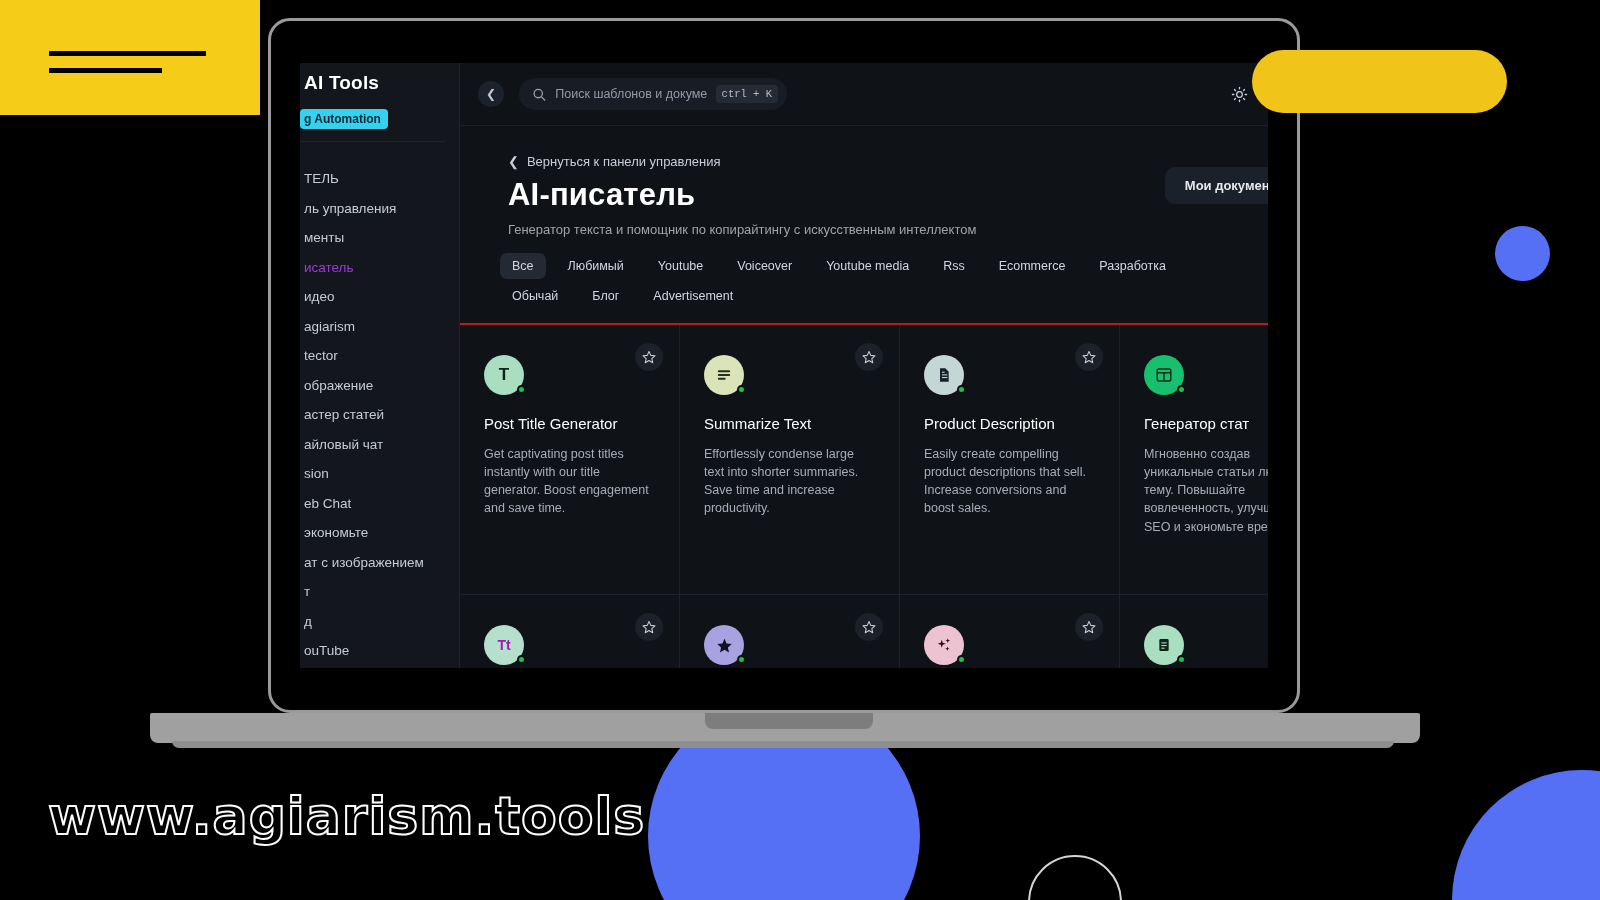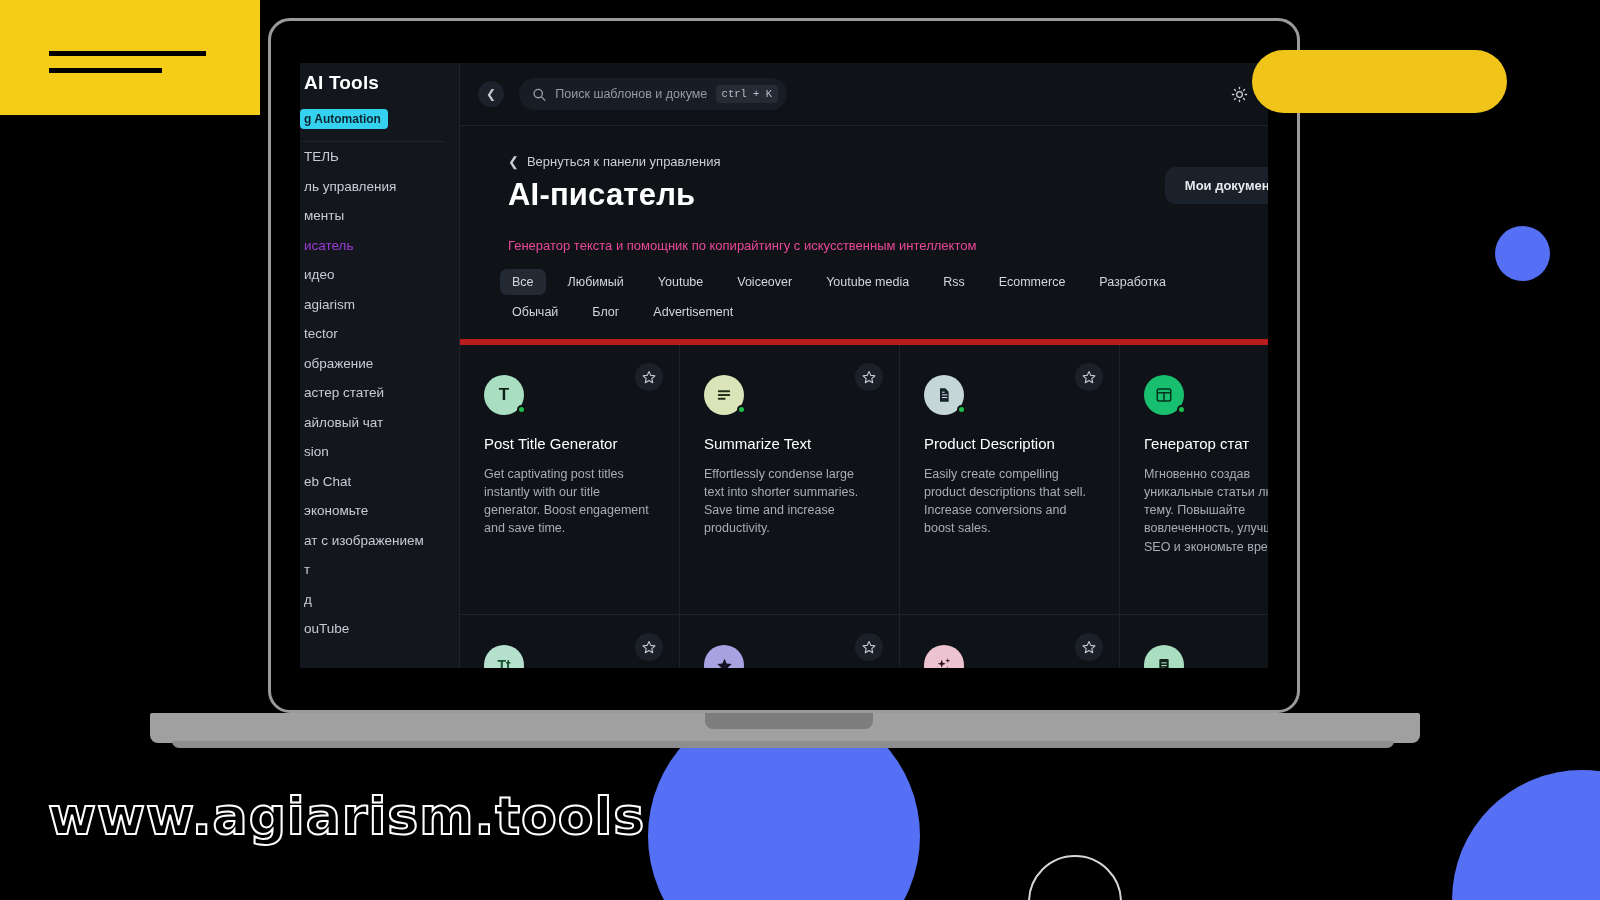--- a/index.html
+++ b/index.html
@@ -92,21 +92,21 @@
     color: #ffffff; font-size: 19px; font-weight: bold;
     padding-left: 4px; white-space: nowrap; letter-spacing: .2px;
   }
   .brand-badge {
     display: inline-block; margin-top: 15px; margin-left: 0px;
     background: #35D2F0; color: #0b2733;
     font-size: 12px; font-weight: bold; padding: 3px 7px 3px 4px;
     border-radius: 4px; white-space: nowrap;
   }
   .side-sep { height: 1px; background: #1e232a; margin: 12px 0 0 0; width: 145px;}
-  .nav { margin-top: 0; }
+  .nav { margin-top: 22px; }
   .nav-item {
     display: block; color: #c7cbd4; font-size: 13.5px;
     padding: 8px 0 8px 4px; white-space: nowrap; line-height: 1;
     cursor: pointer;
   }
   .nav-item.active { color: #9B3BD6; }
 
   
   .topbar {
     position: absolute; left: 160px; top: 0; right: 0; height: 63px;
@@ -141,31 +141,31 @@
   }
   .content-head { padding: 28px 0 0 48px; position: relative; }
   .back-link {
     display: flex; align-items: center; gap: 8px;
     color: #c9cdd6; font-size: 13px; cursor: pointer; width: max-content;
   }
   .page-title {
     color: #ffffff; font-size: 31px; font-weight: bold; margin-top: 8px;
     letter-spacing: .2px;
   }
-  .page-sub { color: #ec4899; font-size: 13px; margin-top: 25px; }
+  .page-sub { color: #a3a3a3; font-size: 13px; margin-top: 9px; }
   .docs-btn {
     position: absolute; right: -28px; top: 41px;
     background: #1b212a; color: #e8eaee; font-size: 13px; font-weight: bold;
     padding: 11px 20px; border-radius: 10px; white-space: nowrap; cursor: pointer;
   }
 
   .tabs {
     margin: 16px 0 0 0; padding: 0 20px 0 40px;
     display: flex; flex-wrap: wrap; gap: 4px 10px;
-    border-bottom: 6px solid #b91c1c; padding-bottom: 14px;
+    border-bottom: 2px solid #b91c1c; padding-bottom: 14px;
   }
   .tab {
     color: #d2d6dd; font-size: 12.5px; padding: 6px 12px;
     border-radius: 7px; white-space: nowrap; cursor: pointer;
   }
   .tab.active { background: #242a34; }
 
   
   .grid {
     display: grid; grid-template-columns: repeat(4, 220px);
@@ -354,21 +354,21 @@
             <div class="card-title">Генератор стат</div>
             <div class="card-desc">Мгновенно создав уникальные статьи любую тему. Повышайте вовлеченность, улучшайте SEO и экономьте время.</div>
           </div>
           <div class="card">
             <div class="fav-btn">
               <svg width="14" height="14" viewBox="0 0 24 24" fill="none" stroke="#c9ced8" stroke-width="1.8" stroke-linejoin="round">
                 <polygon points="12,2.5 15,9.2 22.2,9.9 16.8,14.7 18.4,21.8 12,18.1 5.6,21.8 7.2,14.7 1.8,9.9 9,9.2"></polygon>
               </svg>
             </div>
             <div class="card-icon" style="background:#B6E0CE">
-              <span style="font-weight:bold;font-size:14px;color:#14532d;font-family:'Liberation Sans',sans-serif;">Tt</span>
+              <span style="font-weight:bold;font-size:14px;color:#a21caf;font-family:'Liberation Sans',sans-serif;">Tt</span>
               <span class="card-dot"></span>
             </div>
           </div>
           <div class="card">
             <div class="fav-btn">
               <svg width="14" height="14" viewBox="0 0 24 24" fill="none" stroke="#c9ced8" stroke-width="1.8" stroke-linejoin="round">
                 <polygon points="12,2.5 15,9.2 22.2,9.9 16.8,14.7 18.4,21.8 12,18.1 5.6,21.8 7.2,14.7 1.8,9.9 9,9.2"></polygon>
               </svg>
             </div>
             <div class="card-icon" style="background:#A9A2E0">

